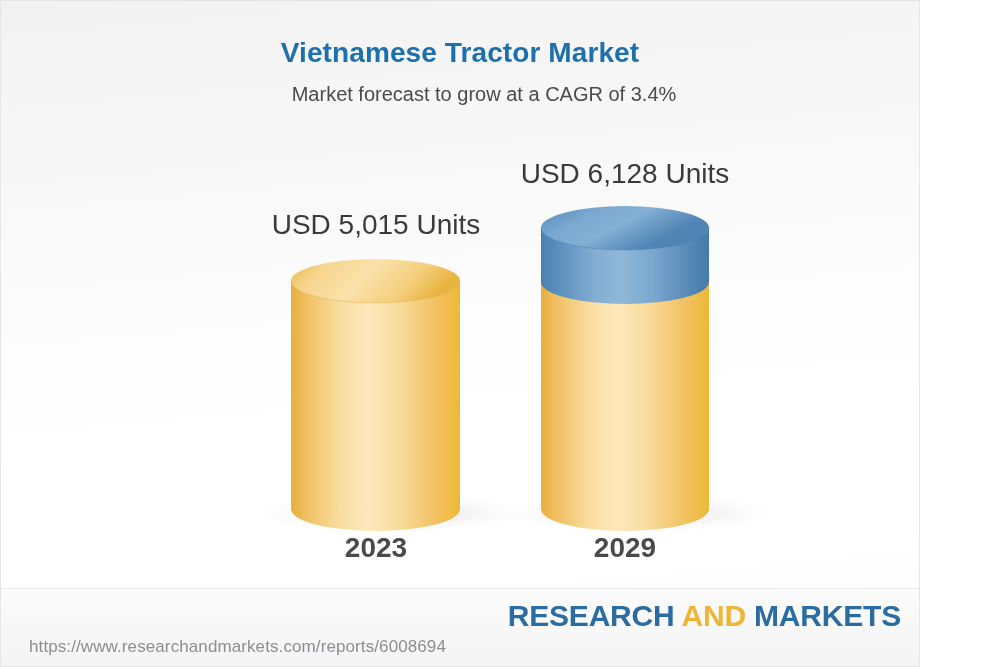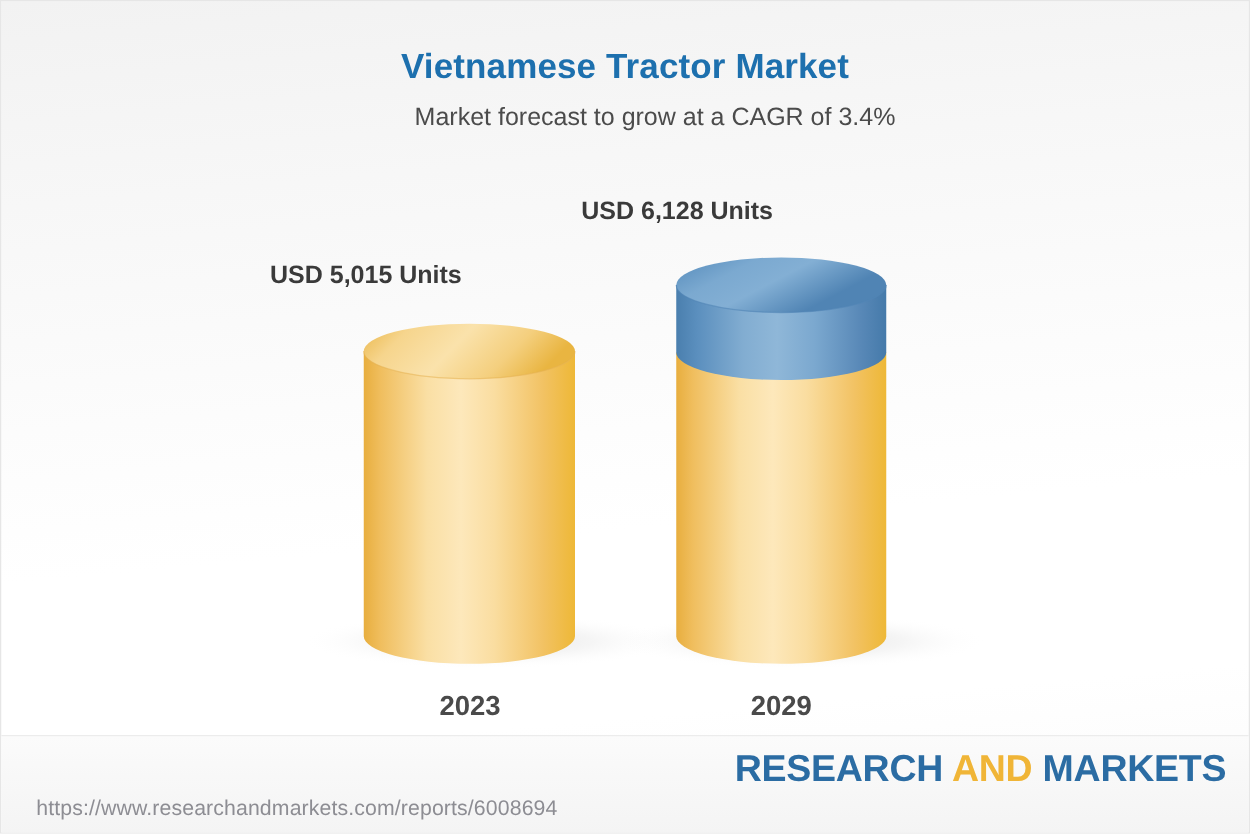--- a/index.html
+++ b/index.html
@@ -5,21 +5,21 @@
   html, body {
     margin: 0;
     padding: 0;
     background: #ffffff;
   }
   body {
     font-family: "Liberation Sans", sans-serif;
   }
   .canvas {
     position: relative;
-    width: 1000px;
+    width: 920px;
     height: 667px;
     overflow: hidden;
     background: linear-gradient(175deg, #f2f2f2 0%, #f7f7f7 22%, #fcfcfc 46%, #ffffff 62%, #ffffff 82%, #fafafa 100%);
     box-sizing: border-box;
     border: 1px solid #e6e6e6;
   }
 
   
   .header {
     position: absolute;
@@ -50,35 +50,35 @@
     left: 0;
     top: 0;
     width: 1000px;
     height: 600px;
   }
 
   
   .value-label {
     position: absolute;
     width: 320px;
-    font-size: 20px;
-    font-weight: bold;
+    text-align: center;
+    font-size: 28px;
+    font-weight: normal;
     color: #3a3a3a;
     white-space: nowrap;
   }
 
   
   .cat-label {
     position: absolute;
     width: 320px;
     text-align: center;
-    font-size: 22px;
+    font-size: 28px;
     font-weight: bold;
     color: #4a4a4a;
-    margin-top: 20px;
   }
 
   svg { display: block; }
 
   
   .footer {
     position: absolute;
     left: 0; right: 0;
     bottom: 0;
     height: 77px;

